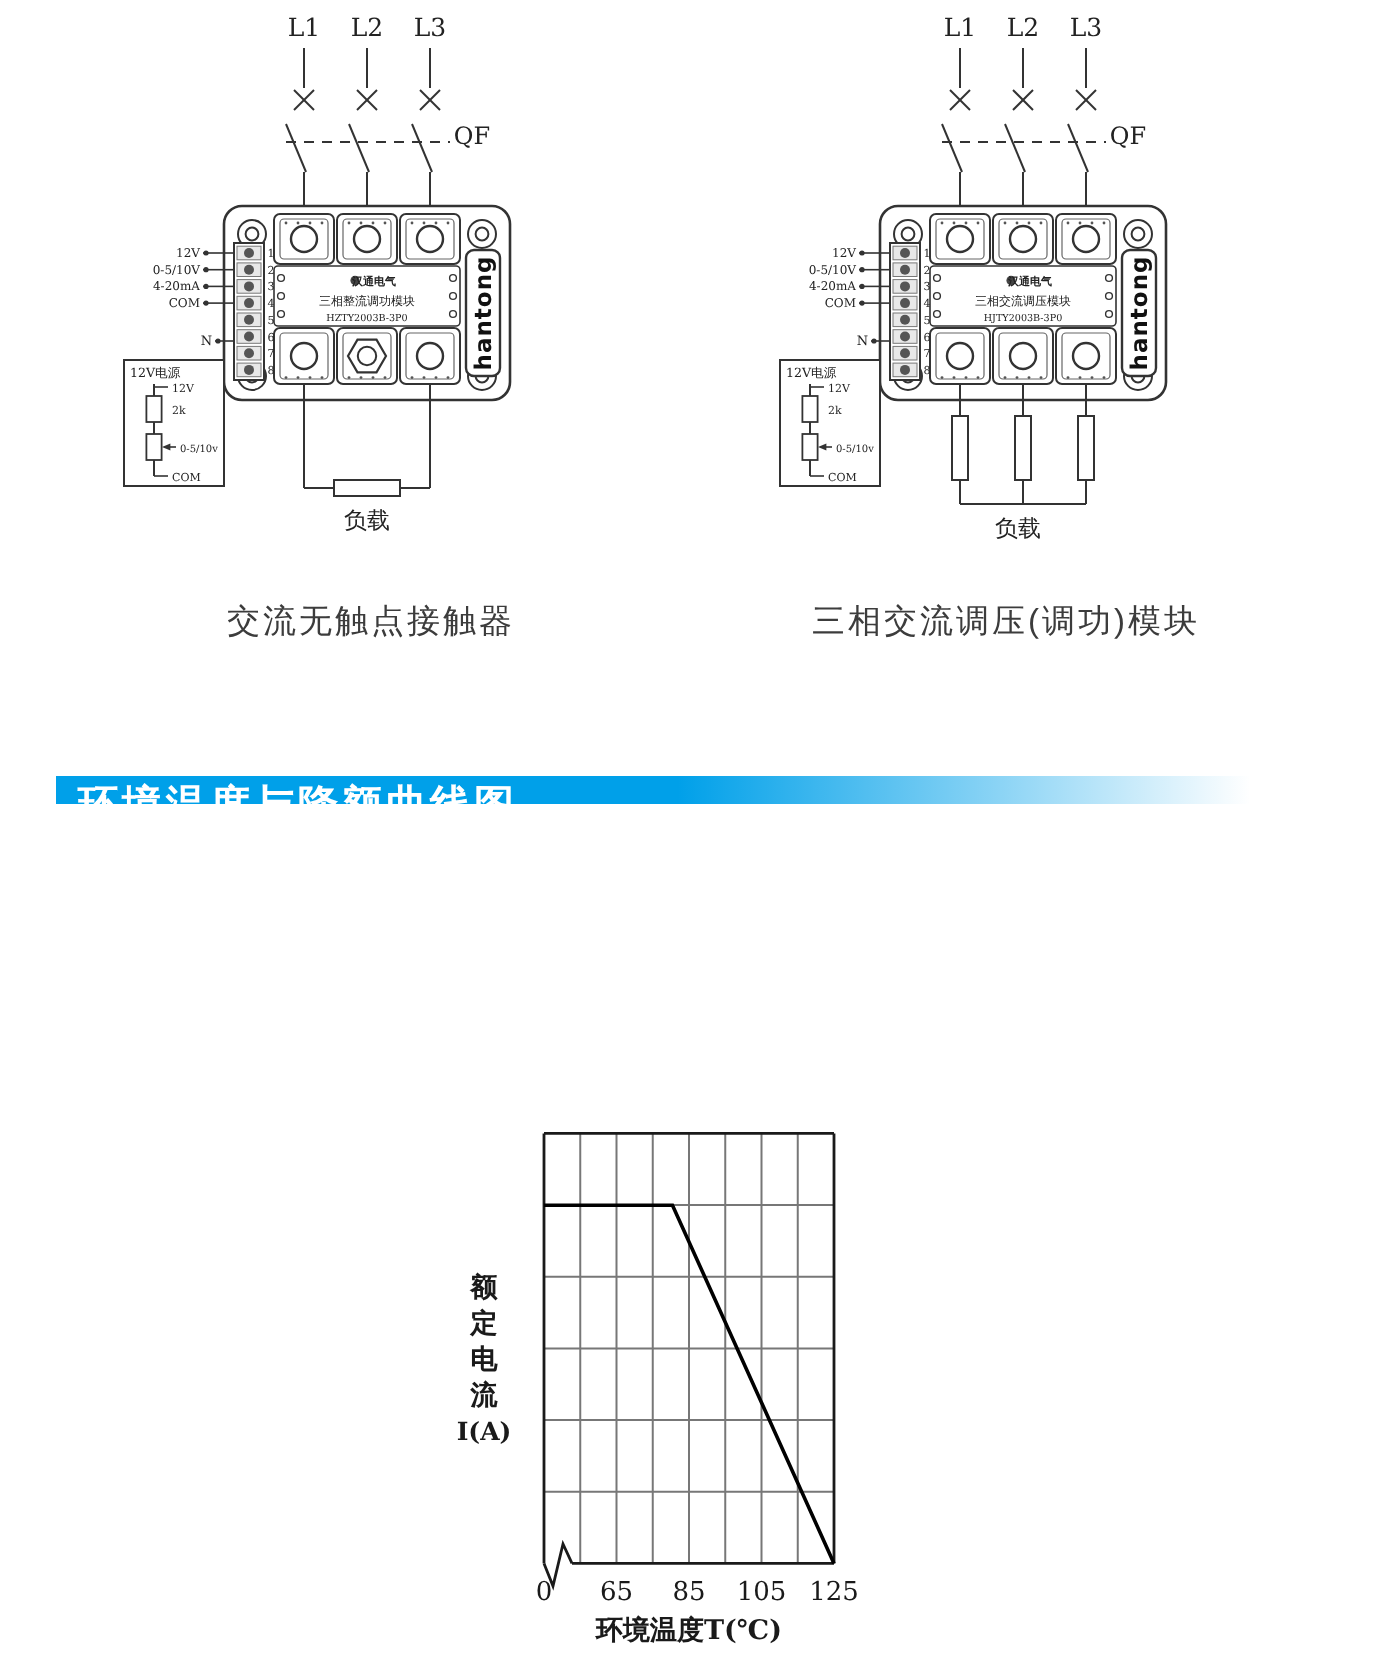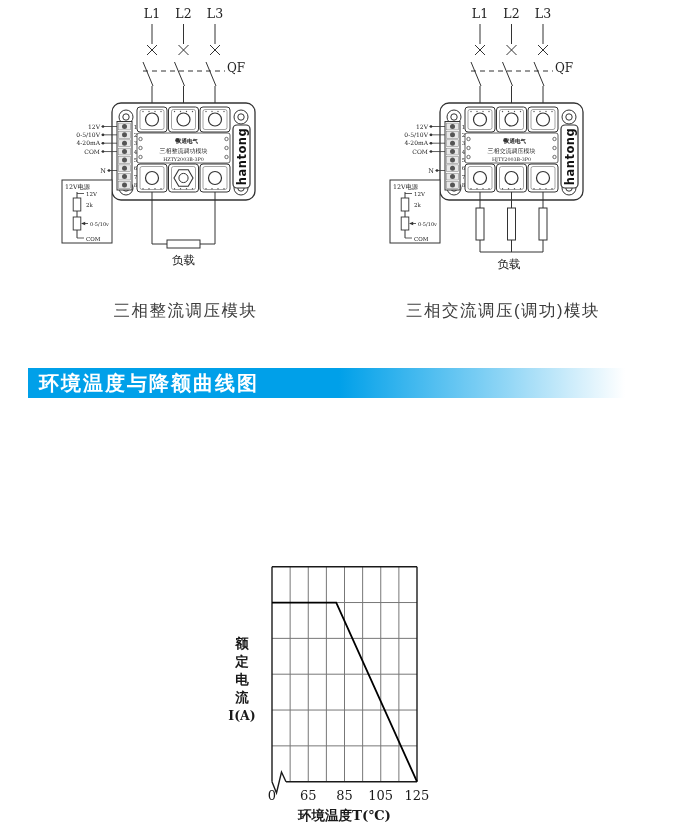--- a/index.html
+++ b/index.html
@@ -1,21 +1,21 @@
 <!DOCTYPE html>
 <html><head>
 <meta charset="utf-8">
 <style>
   html,body{margin:0;padding:0;background:#fff;}
   .page{position:relative;width:700px;height:828px;background:#fff;overflow:hidden;
         font-family:"Liberation Sans",sans-serif;}
   .diag{position:absolute;}
   .caption{position:absolute;text-align:center;font-size:16.5px;color:#3c3c3c;
            font-weight:500;letter-spacing:1.5px;}
-  .section-bar{position:absolute;left:28px;top:368px;width:622px;height:30px;
+  .section-bar{position:absolute;left:28px;top:388px;width:622px;height:14px;
        background:linear-gradient(90deg,#00a0e9 0%,#00a0e9 50%,rgba(0,160,233,.45) 76%,rgba(0,160,233,0) 96%);}
   .section-bar .bar-text{display:inline-block;padding-left:11px;line-height:30px;
        font-size:20px;font-weight:bold;color:#ffffff;letter-spacing:2px;}
   .body-text{position:absolute;left:28px;top:407px;width:645px;margin:0;
        font-size:19.5px;line-height:33px;color:#1b1b1b;text-align:justify;
        text-indent:2em;font-weight:500;letter-spacing:.2px;}
 </style>
 </head>
 <body>
 
@@ -312,21 +312,21 @@
       <line x1="143.5" y1="192" x2="143.5" y2="208" stroke="#333" stroke-width="1"></line>
       <rect x="139.5" y="208" width="8" height="32" fill="#fff" stroke="#333" stroke-width="1"></rect>
       <line x1="143.5" y1="240" x2="143.5" y2="252" stroke="#333" stroke-width="1"></line>
       <line x1="175" y1="192" x2="175" y2="208" stroke="#333" stroke-width="1"></line>
       <rect x="171" y="208" width="8" height="32" fill="#fff" stroke="#333" stroke-width="1"></rect>
       <line x1="175" y1="240" x2="175" y2="252" stroke="#333" stroke-width="1"></line>
       <line x1="112" y1="252" x2="175" y2="252" stroke="#333" stroke-width="1"></line>
       <text x="141" y="268" text-anchor="middle" font-family="DejaVu Serif, serif" font-size="11.5" fill="#222">负载</text>
     </svg>
 
-  <div class="caption" style="left:38px;top:300px;width:295px;">三相整流调压模块</div>
+  <div class="caption" style="left:38px;top:300px;width:295px;">交流无触点接触器</div>
 
   <div class="caption" style="left:353px;top:300px;width:300px;">三相交流调压(调功)模块</div>
 
   <div class="section-bar">
     <span class="bar-text">环境温度与降额曲线图</span>
   </div>
 
 
   <svg id="chart" class="diag" style="left:225px;top:553px;" width="250" height="275" viewBox="0 0 250 275">
       <line x1="65.125" y1="13.7" x2="65.125" y2="228.7" stroke="#777" stroke-width="1"></line>

